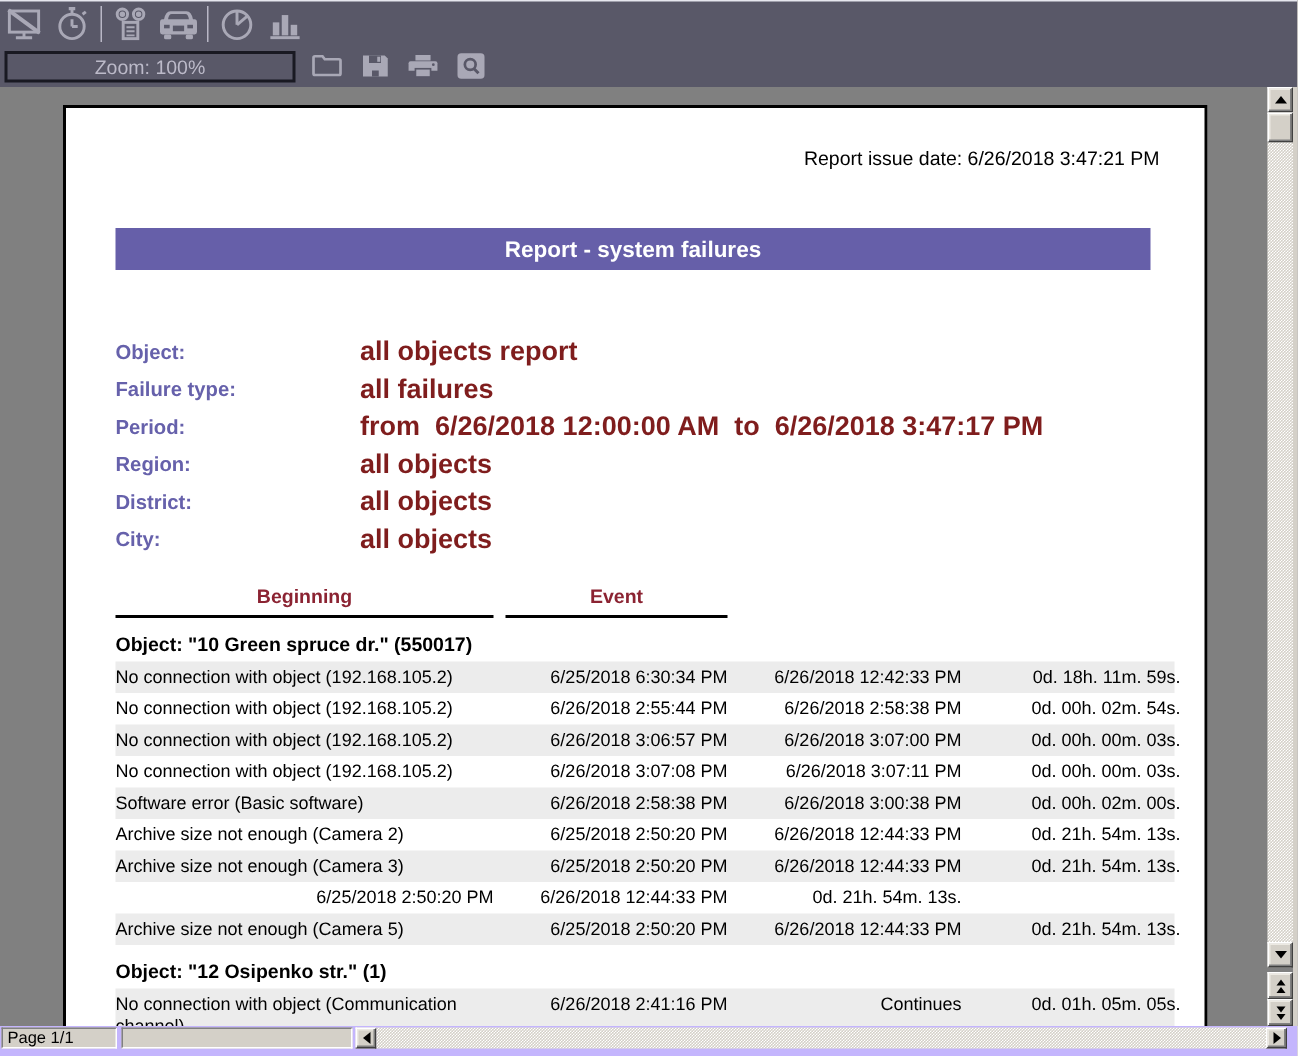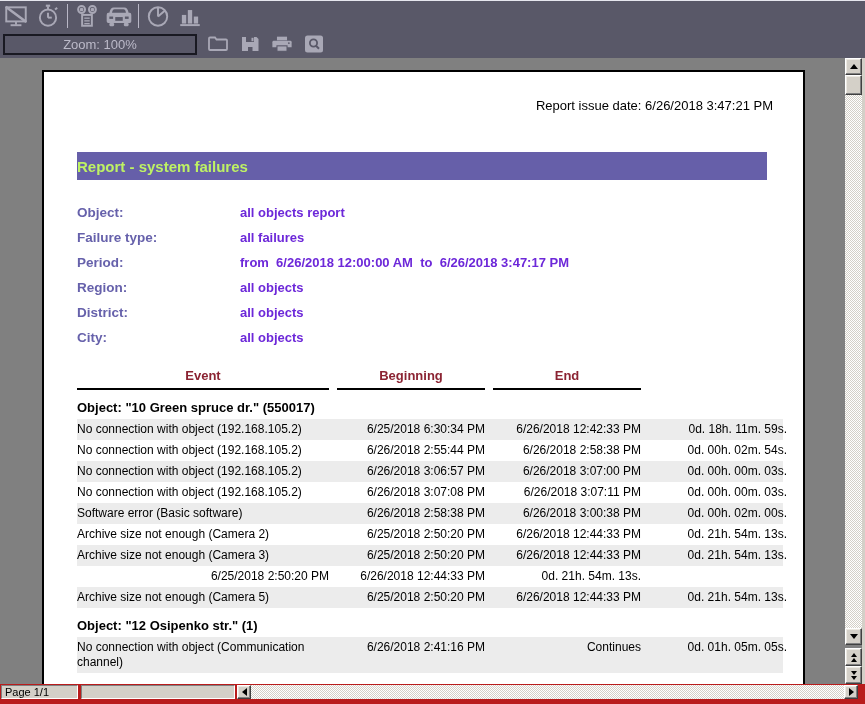--- a/index.html
+++ b/index.html
@@ -22,27 +22,27 @@
 
   
   .viewer { position:absolute; left:0; top:58px; width:865px; height:626px;
     background:#808080; overflow:hidden; }
   .page { position:absolute; left:42px; top:12px; width:763px; height:700px;
     background:#ffffff; border:2px solid #000; padding:0 20px 0 33px; }
 
   .issue-date { margin-top:26px; height:16px; text-align:right; font-size:13px;
     color:#000; padding-right:10px; }
   .band { margin-top:38px; margin-right:16px; height:28px; background:#665fa9;
-    color:#bef264; font-weight:bold; font-size:15px; display:flex;
-    align-items:center; }
-
-  .fields { margin-top:20px; }
+    color:#ffffff; font-weight:bold; font-size:15px; display:flex;
+    align-items:center; justify-content:center; }
+
+  .fields { margin-top:42px; }
   .frow { display:flex; height:25px; align-items:center; }
   .fl { width:163px; font-weight:bold; font-size:13.5px; color:#6661ab; }
-  .fv { font-weight:bold; font-size:13px; color:#6d28d9; white-space:pre; }
+  .fv { font-weight:bold; font-size:18px; color:#7f1d1d; white-space:pre; }
 
   .thead { margin-top:17px; display:grid;
     grid-template-columns:252px 148px 148px 138px; column-gap:8px; }
   .th { text-align:center; color:#8b2332; font-weight:bold; font-size:13px;
     line-height:18px; padding-bottom:3px; border-bottom:2px solid #000; }
 
   .group-header { margin-top:6px; padding:4px 0; font-weight:bold; font-size:13px;
     line-height:15px; color:#000; }
   .trow { display:grid; grid-template-columns:252px 148px 148px 138px;
     column-gap:8px; padding:3px 0; font-size:12px; line-height:15px; color:#000; }
@@ -71,21 +71,21 @@
   .right-edge { position:absolute; right:0; top:0; width:3px; height:626px; background:#d4d0c8; }
 
   .arr-up   { width:0; height:0; border-left:4px solid transparent; border-right:4px solid transparent; border-bottom:5px solid #000; }
   .arr-down { width:0; height:0; border-left:4px solid transparent; border-right:4px solid transparent; border-top:5px solid #000; }
   .arr-left { width:0; height:0; border-top:4px solid transparent; border-bottom:4px solid transparent; border-right:5px solid #000; }
   .arr-right{ width:0; height:0; border-top:4px solid transparent; border-bottom:4px solid transparent; border-left:5px solid #000; }
   .mini-up   { width:0; height:0; border-left:3.5px solid transparent; border-right:3.5px solid transparent; border-bottom:4px solid #000; }
   .mini-down { width:0; height:0; border-left:3.5px solid transparent; border-right:3.5px solid transparent; border-top:4px solid #000; }
 
   
-  .statusbar { position:absolute; left:0; top:684px; width:865px; height:20px; background:#b91c1c; }
+  .statusbar { position:absolute; left:0; top:684px; width:865px; height:20px; background:#c4b5fd; }
   .spanel { position:absolute; top:1px; height:14px; background:#d4d0c8;
     border:1px solid; border-color:#808080 #fff #fff #808080;
     font-size:11px; line-height:12px; color:#000; padding-left:3px; }
   .sp1 { left:1px; width:77px; }
   .sp2 { left:81px; width:154px; }
   .hsb { position:absolute; left:237px; top:1px; height:14px; width:621px; display:flex; }
   .hsb .sbtn { width:14px; height:14px; flex:0 0 auto; }
   .hsb .track { flex:1 1 auto; }
 
   svg { display:block; }
@@ -232,23 +232,22 @@
             <div class="fl">District:</div>
             <div class="fv">all objects</div>
           </div>
         <div class="frow">
             <div class="fl">City:</div>
             <div class="fv">all objects</div>
           </div>
       </div>
 
       <div class="thead">
+        <div class="th">Beginning</div>
         <div class="th">Event</div>
-        <div class="th">Beginning</div>
-        <div class="th">End</div>
       </div>
 
       <div id="table-body">
           <div class="group-header">Object: "10 Green spruce dr." (550017)</div>
           <div class="trow alt">
             <div class="tcell c0">No connection with object (192.168.105.2)</div>
             <div class="tcell c1">6/25/2018 6:30:34 PM</div>
             <div class="tcell c2">6/26/2018 12:42:33 PM</div>
             <div class="tcell c3">0d. 18h. 11m. 59s.</div>
           </div>

